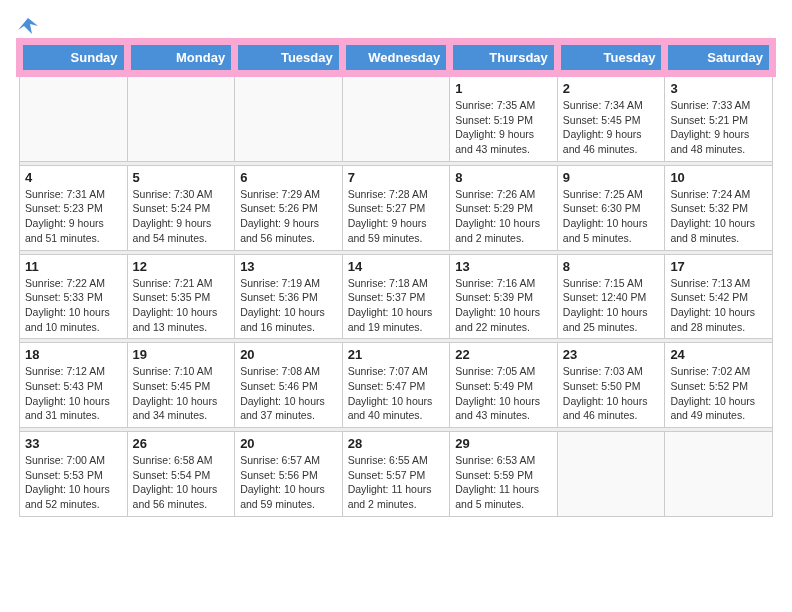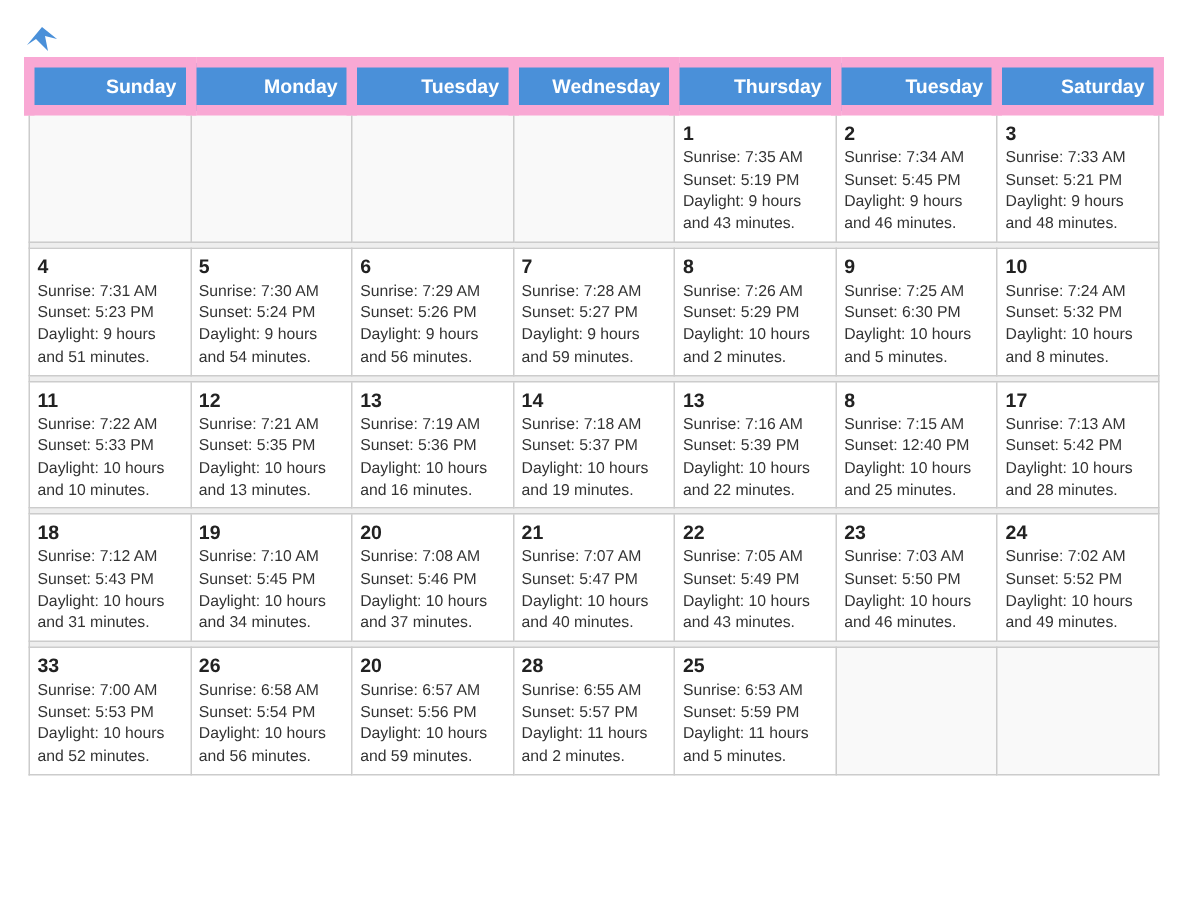--- a/index.html
+++ b/index.html
@@ -320,21 +320,21 @@
 and 59 minutes.</div>
         </td>
         <td>
           <div class="day-number">28</div>
           <div class="day-info">Sunrise: 6:55 AM
 Sunset: 5:57 PM
 Daylight: 11 hours
 and 2 minutes.</div>
         </td>
         <td>
-          <div class="day-number">25</div>
+          <div class="day-number">29</div>
           <div class="day-info">Sunrise: 6:53 AM
 Sunset: 5:59 PM
 Daylight: 11 hours
 and 5 minutes.</div>
         </td>
         <td class="empty"></td>
         <td class="empty"></td>
       </tr>
     </tbody>
 </table>

